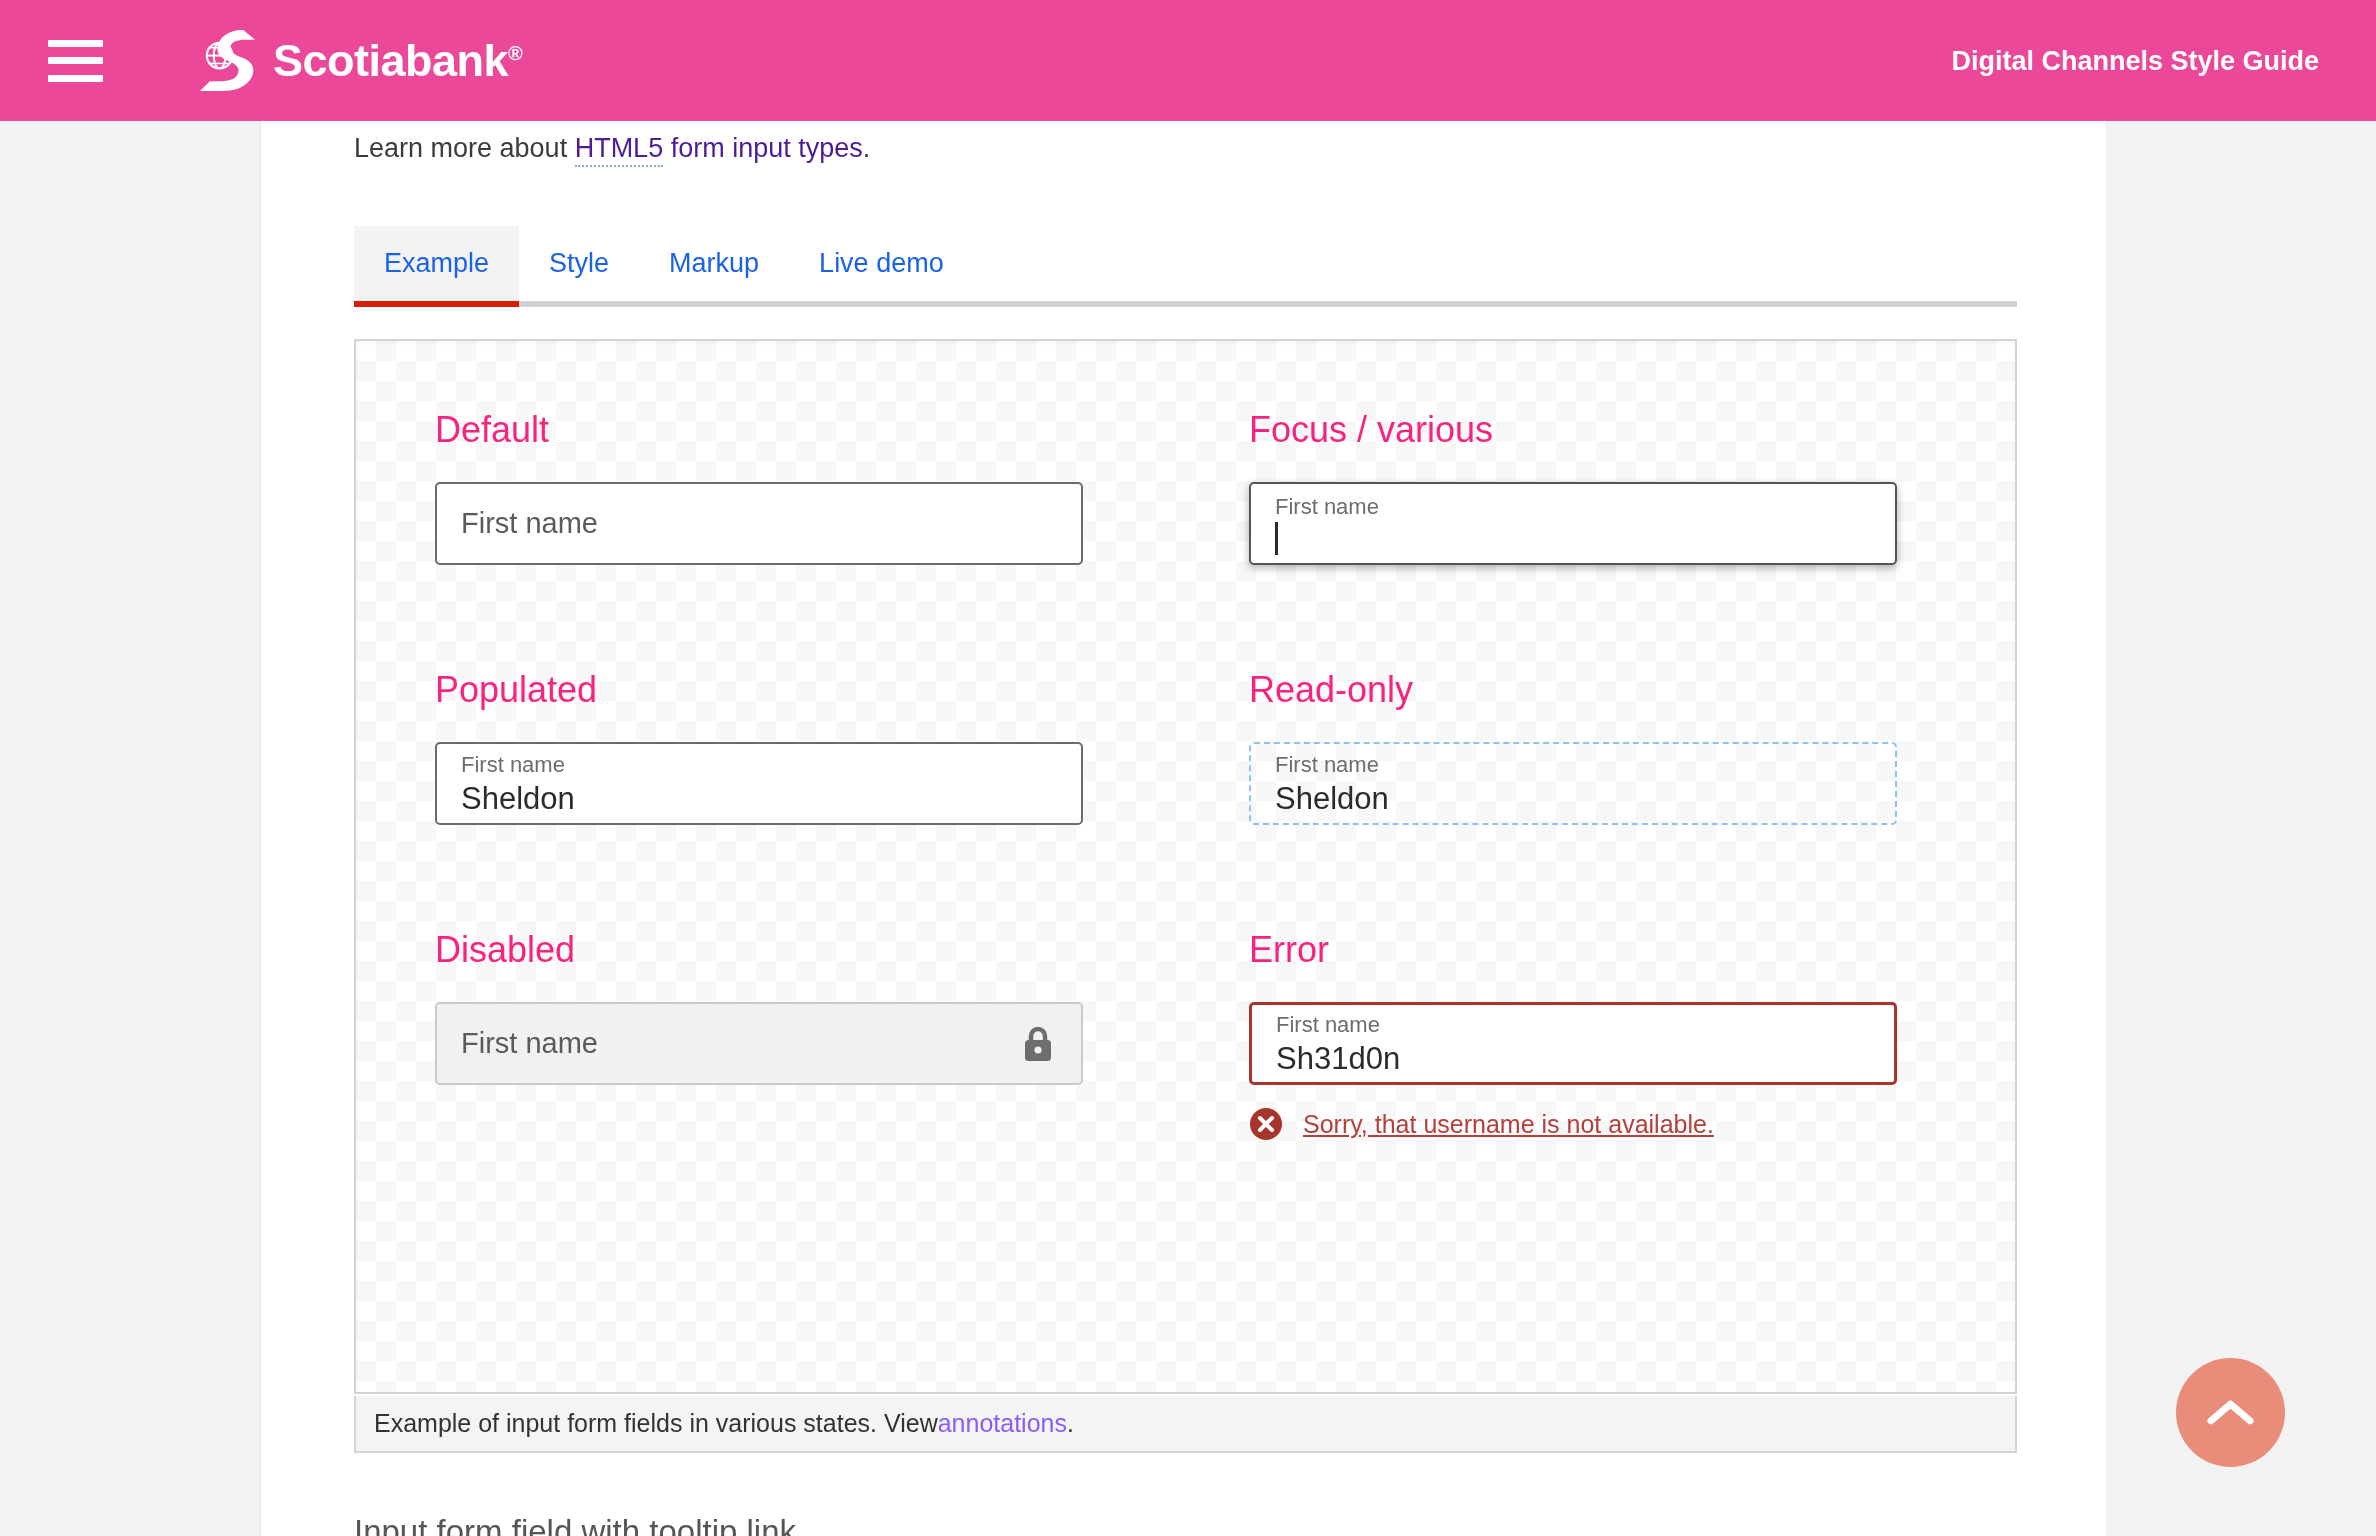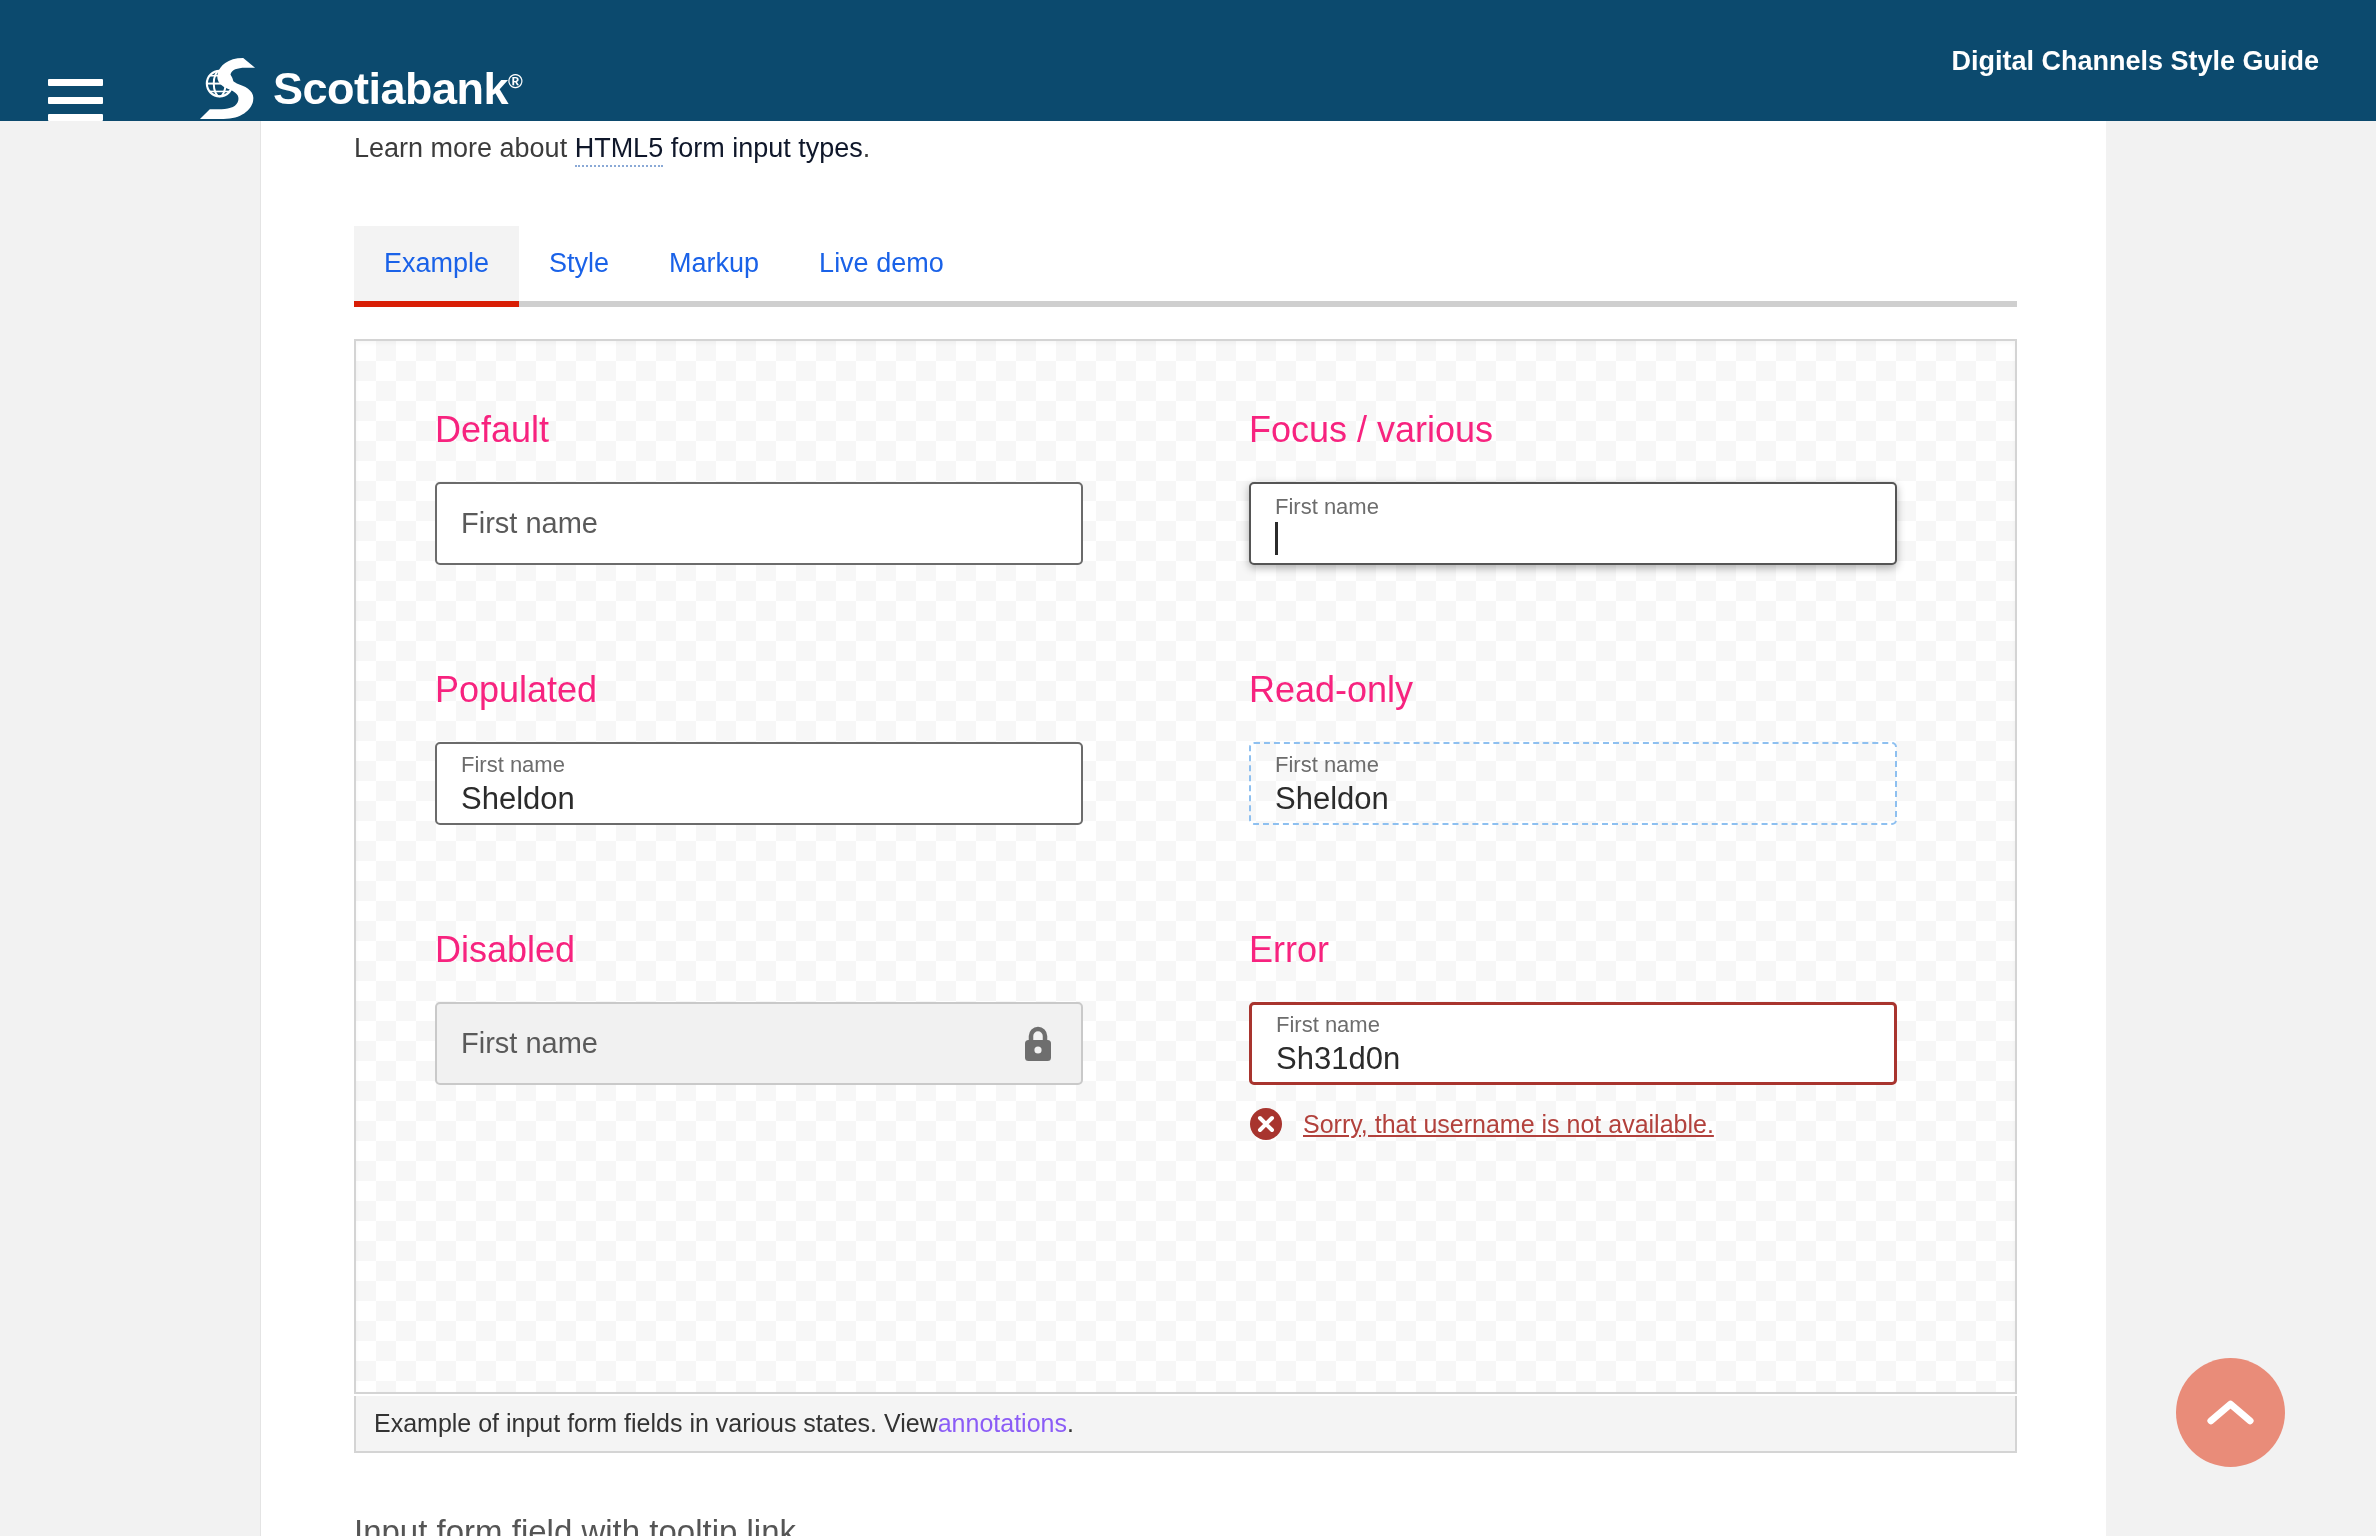--- a/index.html
+++ b/index.html
@@ -7,22 +7,22 @@
     width: 2376px; height: 1537px;
     background: #f2f2f2;
     font-family: "Liberation Sans", sans-serif;
     overflow: hidden;
   }
 
   
   .header {
     position: absolute; top: 0; left: 0;
     width: 2376px; height: 121px;
-    background: #0c4a6e;
-    display: flex; align-items: flex-end;
+    background: #ec4899;
+    display: flex; align-items: center;
     z-index: 40;
   }
   .hamburger {
     margin-left: 48px;
     width: 55px; height: 42px;
     display: flex; flex-direction: column; justify-content: space-between;
     cursor: pointer;
   }
   .hamburger span { display: block; height: 7px; background: #fff; border-radius: 1px; }
   .brand {
@@ -57,21 +57,21 @@
   .left-rail {
     position: absolute; top: 121px; left: 0; width: 261px; height: 1416px;
     background: #f2f2f2;
     border-right: 1px solid #e4e4e4;
   }
 
   .intro {
     position: absolute; top: 133px; left: 354px;
     font-size: 27px; color: #3c3c3c; white-space: nowrap;
   }
-  .intro a { color: #0f172a; text-decoration: none; }
+  .intro a { color: #4c1d95; text-decoration: none; }
   .intro a .dotted { border-bottom: 2px dotted #8aa9d6; padding-bottom: 2px; }
 
   
   .tabs {
     position: absolute; top: 226px; left: 354px;
     width: 1663px; height: 81px;
     border-bottom: 6px solid #cfcfcf;
     display: flex; align-items: stretch;
   }
   .tab {

